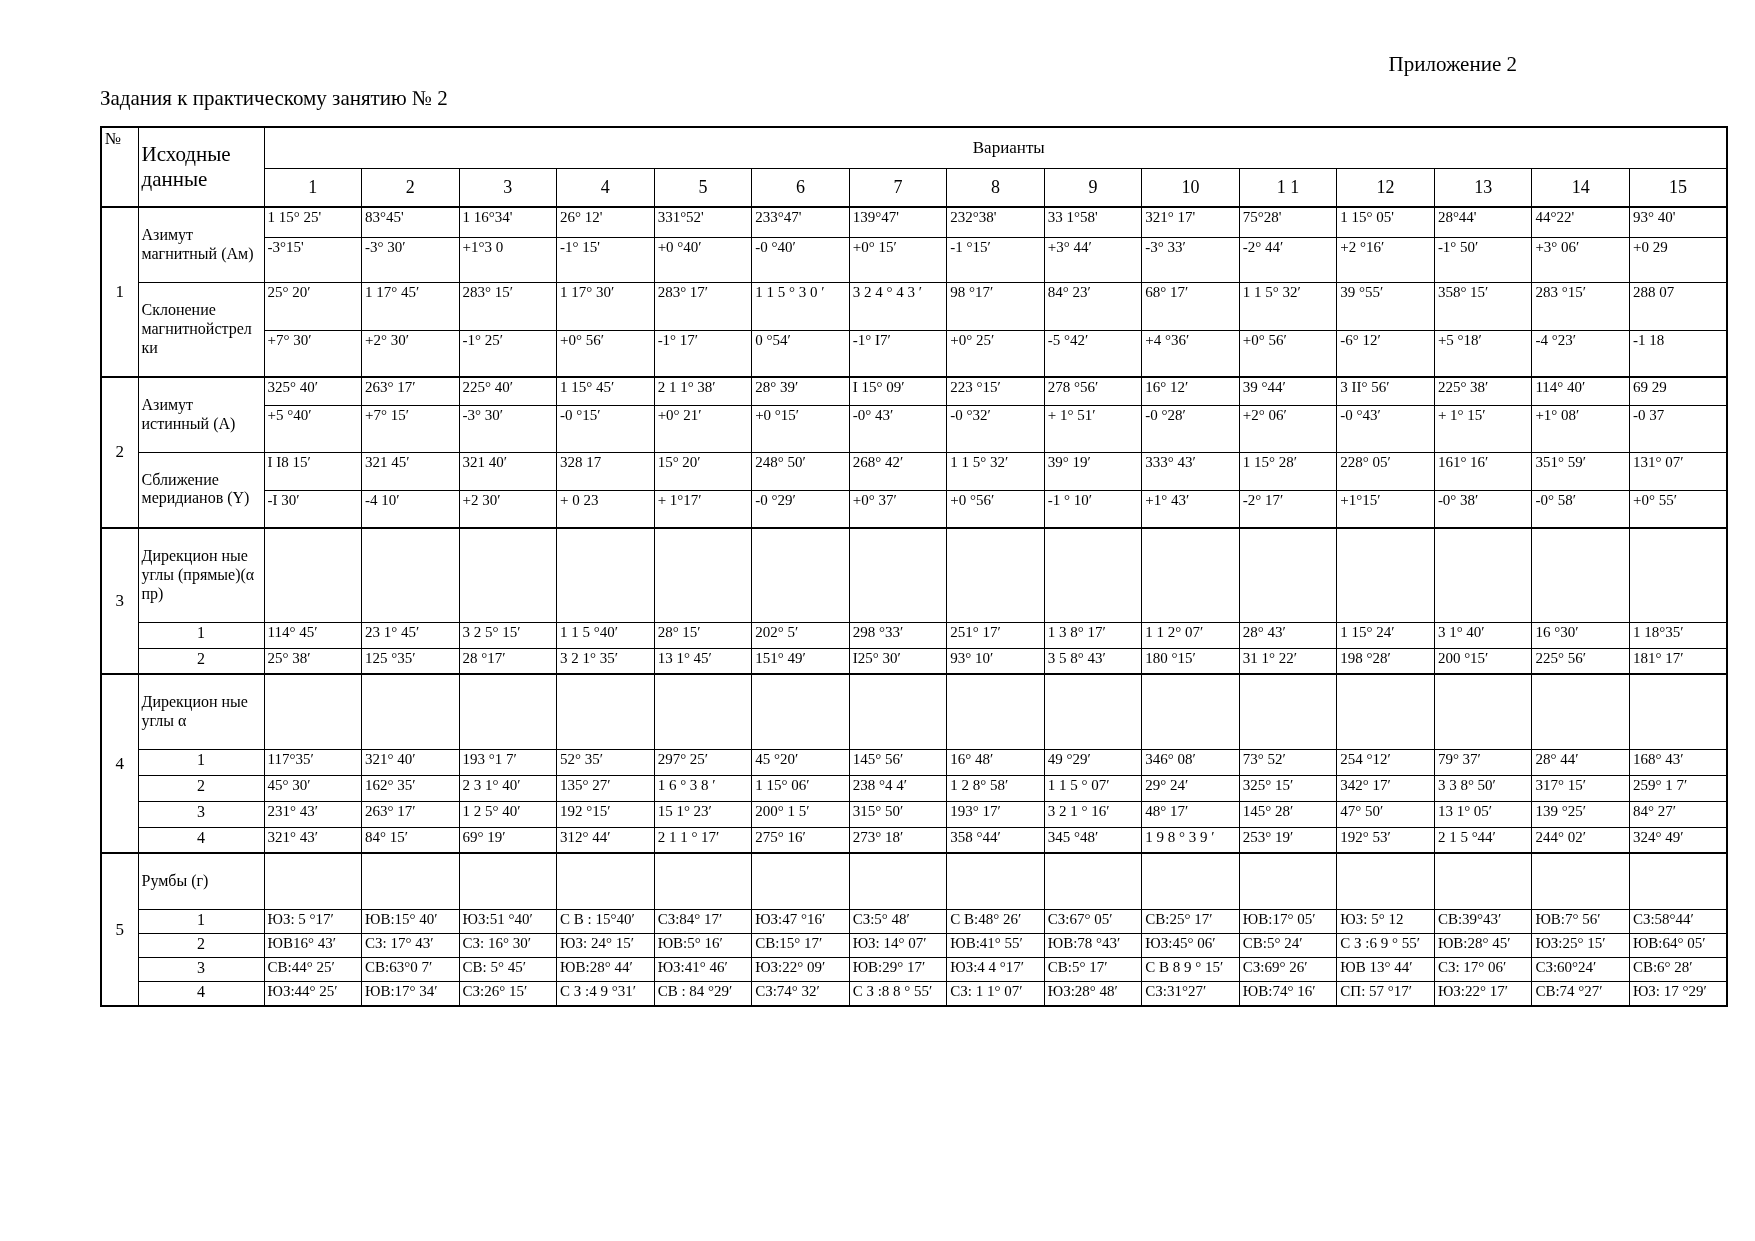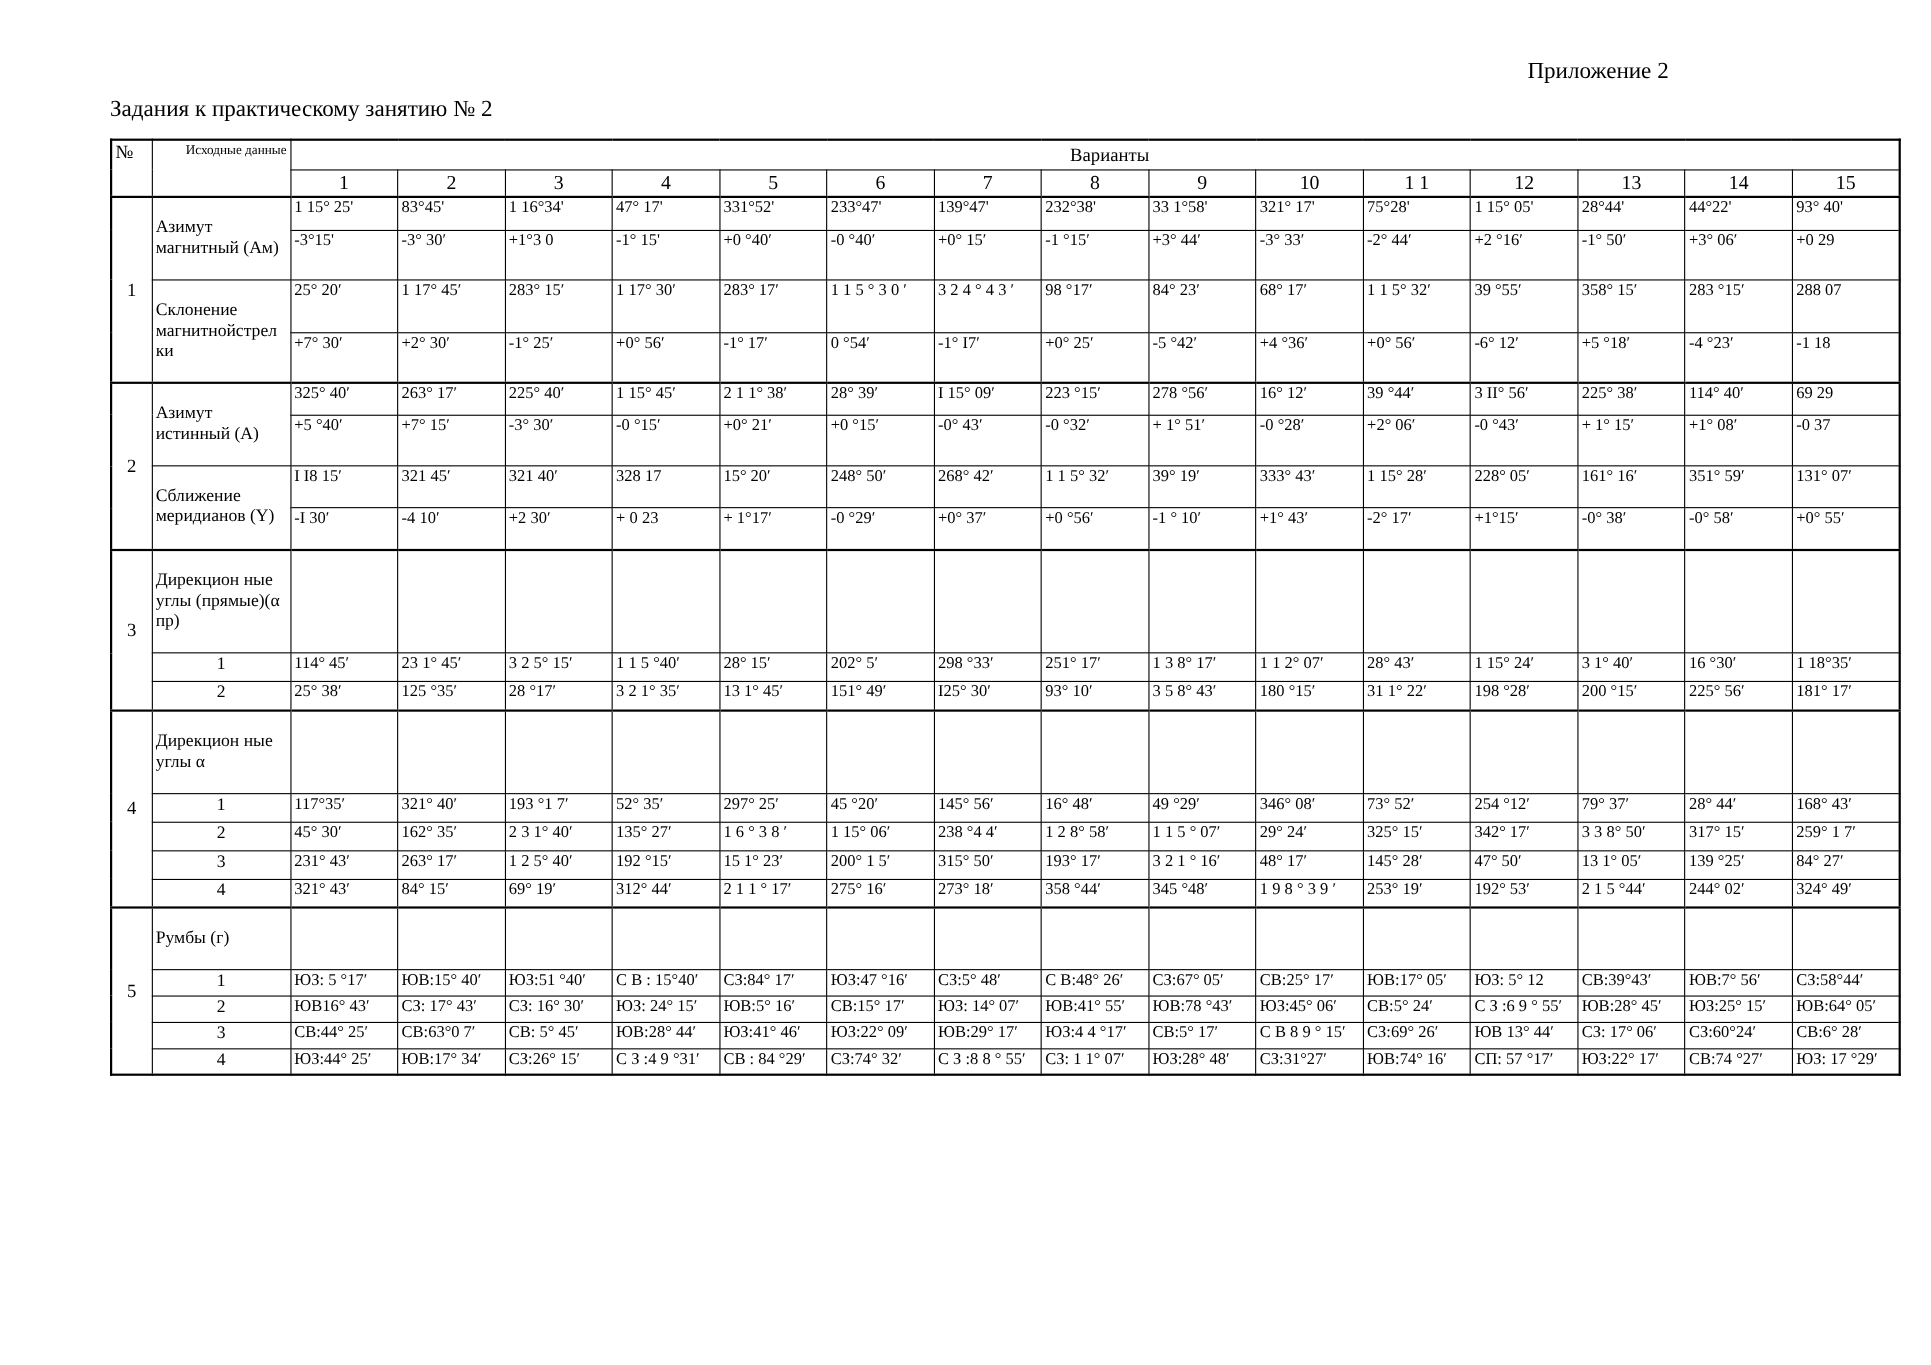--- a/index.html
+++ b/index.html
@@ -27,21 +27,21 @@
   table.grid th,table.grid td{
     border:1px solid #000;
     font-weight:normal;
     overflow:hidden;
   }
   col.c-num{width:37px;}
   col.c-src{width:126px;}
   tr.hdr1{height:27px;}
   tr.hdr2{height:25px;}
   th.corner{font-size:17px;text-align:left;vertical-align:top;padding:1px 3px;}
-  th.src{font-size:12px;text-align:right;vertical-align:top;padding:1px 3px;line-height:1.2;}
+  th.src{font-size:21px;text-align:left;vertical-align:top;padding:14px 3px;line-height:1.2;}
   th.variants{font-size:17px;text-align:center;vertical-align:middle;padding-left:28px;}
   th.vnum{font-size:18px;text-align:center;vertical-align:middle;padding:0;}
   td.numcell{font-size:17px;text-align:center;vertical-align:middle;}
   td.labelcell{font-size:16px;text-align:left;vertical-align:top;padding:18px 3px;line-height:1.18;}
   td.subcell{font-size:16px;text-align:center;vertical-align:top;padding:1px 2px;}
   td.valcell{font-size:15px;text-align:left;vertical-align:top;padding:1px 1px 1px 3px;white-space:nowrap;}
   tr.sec-start td{border-top:2px solid #000;}
 </style>
 </head>
 <body>
@@ -80,21 +80,21 @@
           <th class="vnum">15</th>
         </tr>
     </thead>
     <tbody id="table-body">
         <tr class="sec-start" style="height: 28px;">
           <td class="numcell" rowspan="4">1</td>
           <td class="labelcell" rowspan="2">Азимут магнитный (Ам)</td>
           <td class="valcell">1 15° 25'</td>
           <td class="valcell">83°45'</td>
           <td class="valcell">1 16°34'</td>
-          <td class="valcell">47° 17'</td>
+          <td class="valcell">26° 12'</td>
           <td class="valcell">331°52'</td>
           <td class="valcell">233°47'</td>
           <td class="valcell">139°47'</td>
           <td class="valcell">232°38'</td>
           <td class="valcell">33 1°58'</td>
           <td class="valcell">321° 17'</td>
           <td class="valcell">75°28'</td>
           <td class="valcell">1 15° 05'</td>
           <td class="valcell">28°44'</td>
           <td class="valcell">44°22'</td>

